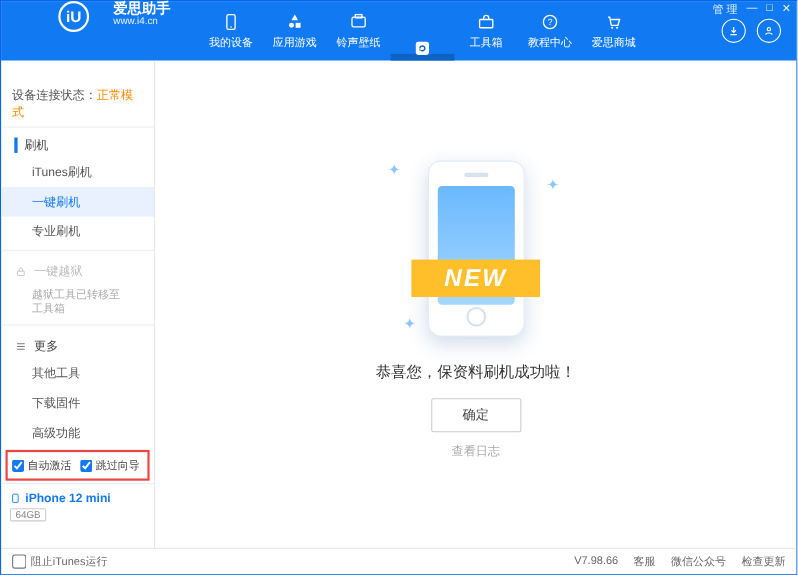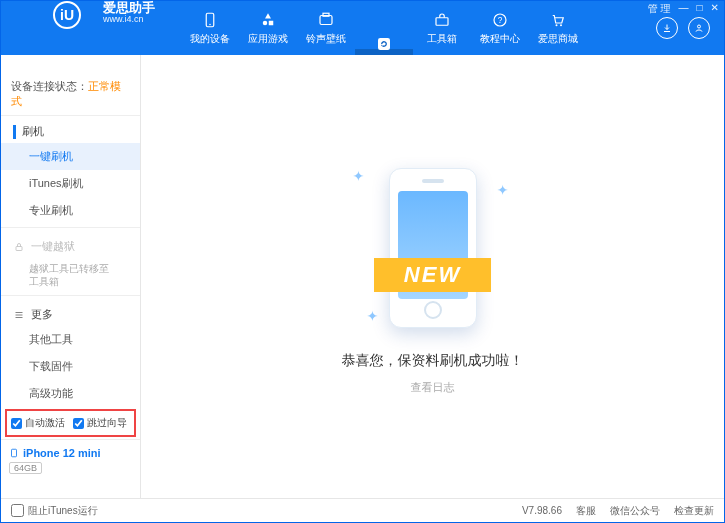--- a/index.html
+++ b/index.html
@@ -162,22 +162,22 @@
 
   <div class="body">
     <div class="sidebar">
       <div class="statusbar-top">
         <span>设备连接状态：</span><span class="v">正常模式</span>
       </div>
       <div class="side-section">
         <span class="bar"></span>
         <span>刷机</span>
       </div>
+      <div class="side-item">iTunes刷机</div>
       <div class="side-item active">一键刷机</div>
-      <div class="side-item">iTunes刷机</div>
       <div class="side-item">专业刷机</div>
       <div class="side-sep"></div>
       <div class="side-section" style="color:#bbb;">
         <svg class="side-icon" viewBox="0 0 24 24">
             <rect x="6" y="11" width="12" height="8" rx="1" fill="none" stroke="#bbb" stroke-width="1.5"></rect>
             <path d="M9 11V8a3 3 0 0 1 6 0v3" fill="none" stroke="#bbb" stroke-width="1.5"></path>
           </svg>
         <span>一键越狱</span>
       </div>
       <div class="side-note" style="white-space:pre-line;">越狱工具已转移至
@@ -222,20 +222,21 @@
         <span class="sparkle sp2">✦</span>
         <span class="sparkle sp3">✦</span>
         <div class="phone">
             <div class="phone-screen"></div>
           </div>
         <div class="ribbon">
           <div class="ribbon-body">NEW</div>
         </div>
       </div>
       <div class="msg">恭喜您，保资料刷机成功啦！</div>
+      <button class="okbtn">确定</button>
       <div class="loglink">查看日志</div>
     </div>
   </div>
 
   <div class="footer">
     <label class="fchk">
       <input type="checkbox" style="">
       <span>阻止iTunes运行</span>
     </label>
     <span class="spacer"></span>

